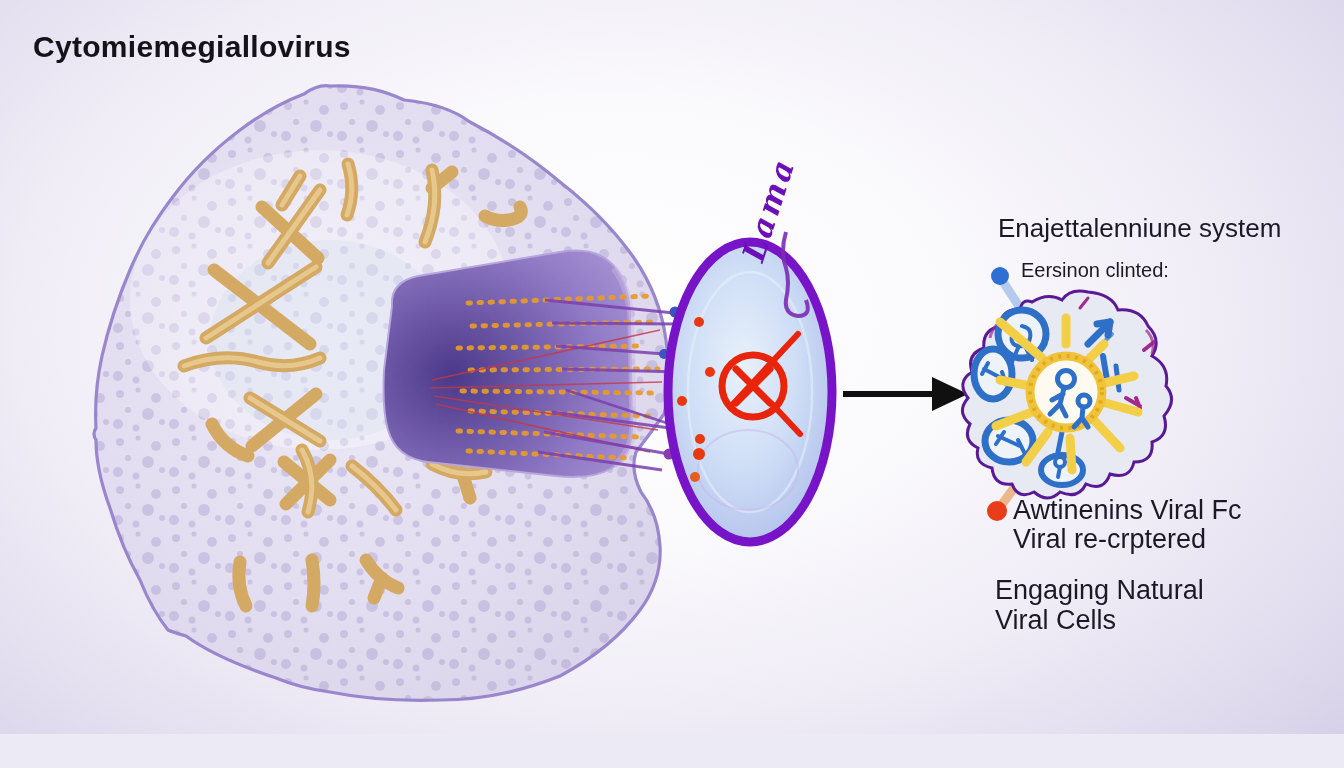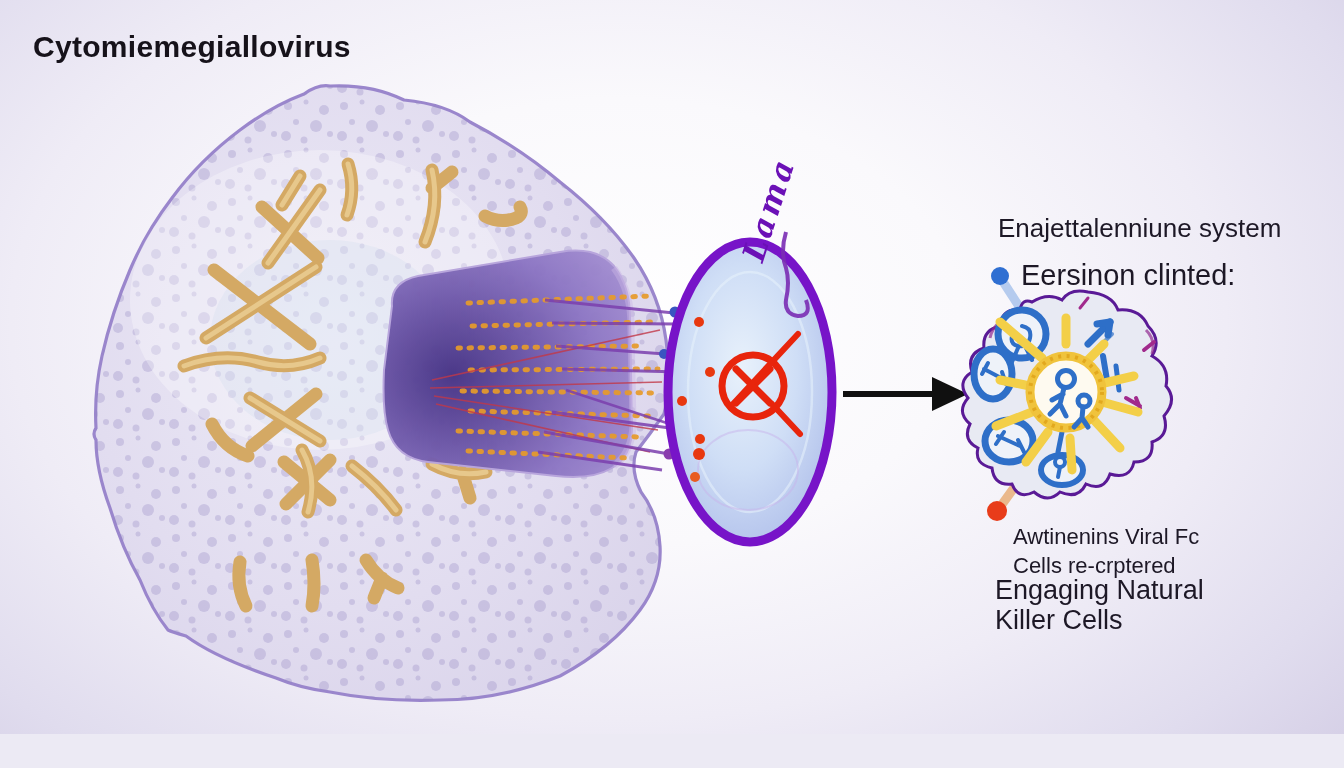--- a/index.html
+++ b/index.html
@@ -32,22 +32,22 @@
   .canvas{
     position:relative;width:1344px;height:734px;overflow:hidden;
     background:
       radial-gradient(ellipse 980px 640px at 46% 44%, #ffffff 0%, #faf9fc 35%, #efecf6 62%, #e0dcee 85%, #d5cfe6 100%);
   }
   .art{position:absolute;left:0;top:0;width:1344px;height:768px;}
   .txt{position:absolute;color:var(--body-text);white-space:nowrap;}
   .main-title{left:33px;top:30px;font-size:30px;font-weight:700;color:var(--title-text);letter-spacing:.3px;}
   .rp-title{left:998px;top:176px;font-size:30px;font-weight:700;color:var(--title-text);letter-spacing:.2px;}
   .rp-subtitle{left:998px;top:213px;font-size:26px;font-weight:400;}
-  .rp-bullet1{left:1021px;top:259px;font-size:29px;}
-  .rp-bullet2{left:1013px;top:522px;font-size:22px;line-height:29px;}
+  .rp-bullet1{left:1021px;top:259px;font-size:20px;}
+  .rp-bullet2{left:1013px;top:496px;font-size:27px;line-height:29px;}
   .rp-note{left:995px;top:575px;font-size:27px;line-height:30px;}
   .block-line{display:block;}
   .handwritten{
     left:752px;top:242px;
     transform:rotate(-72deg);transform-origin:0 50%;
     font-family:"DejaVu Serif",serif;font-style:italic;font-weight:700;
     font-size:31px;letter-spacing:3px;color:var(--handwriting-purple);
   }
 </style>
 </head>
@@ -279,21 +279,21 @@
   <div class="txt main-title">Cytomiemegiallovirus</div>
 
   <div class="txt handwritten">Lama</div>
 
   <div class="txt rp-subtitle">Enajettalenniune system</div>
 
   <div class="txt rp-bullet1">Eersinon clinted:</div>
 
   <div class="txt rp-bullet2">
     <span class="block-line">Awtinenins Viral Fc</span>
-    <span class="block-line">Cells re-crptered</span>
+    <span class="block-line">Viral re-crptered</span>
   </div>
 
   <div class="txt rp-note">
     <span class="block-line">Engaging Natural</span>
-    <span class="block-line">Killer Cells</span>
+    <span class="block-line">Viral Cells</span>
   </div>
 
 </div>
 
 </body></html>

